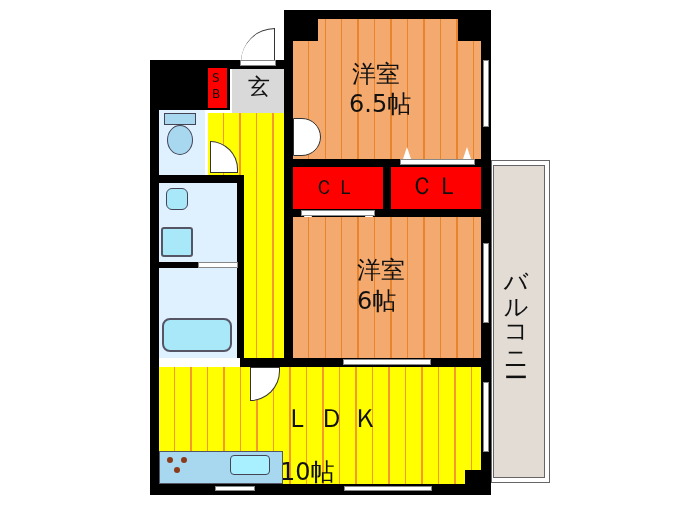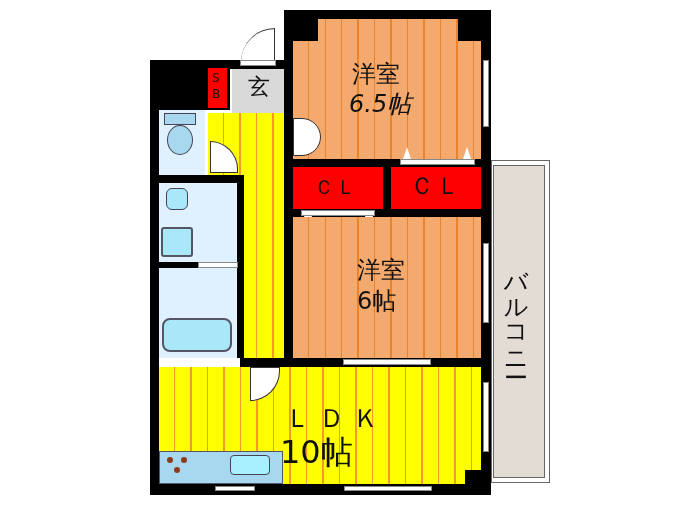--- a/index.html
+++ b/index.html
@@ -23,21 +23,21 @@
 <div class="wall" style="left:284px;top:10px;width:206px;height:9px;"></div>
 <div class="wall" style="left:481px;top:10px;width:10px;height:485px;"></div>
 <div class="wall" style="left:150px;top:484px;width:341px;height:11px;"></div>
 <div class="wall" style="left:284px;top:10px;width:9px;height:350px;"></div>
 <div class="wall" style="left:228px;top:60px;width:65px;height:9px;"></div>
 
 <div class="abs orange" style="left:293px;top:19px;width:188px;height:140px;"></div>
 <div class="wall" style="left:293px;top:19px;width:25px;height:22px;"></div>
 <div class="wall" style="left:458px;top:19px;width:23px;height:22px;"></div>
 <div class="label" style="left:352px;top:62px;font-size:24px;">洋室</div>
-<div class="label" style="left:349px;top:92px;font-size:24px;font-style:italic;">6.5帖</div>
+<div class="label" style="left:349px;top:92px;font-size:24px;">6.5帖</div>
 
 <div class="wall" style="left:284px;top:159px;width:207px;height:58px;"></div>
 <div class="abs red" style="left:293px;top:167px;width:90px;height:42px;"></div>
 <div class="abs red" style="left:391px;top:167px;width:90px;height:42px;"></div>
 <div class="label" style="left:314px;top:177px;font-size:20px;letter-spacing:2px;">ＣＬ</div>
 <div class="label" style="left:410px;top:174px;font-size:24px;letter-spacing:2px;">ＣＬ</div>
 <div class="win" style="left:400px;top:159px;width:75px;height:6px;"></div>
 <div class="win" style="left:301px;top:210px;width:74px;height:6px;"></div>
 <div class="tri" style="left:403px;top:147px;border-left:4px solid transparent;border-right:4px solid transparent;border-bottom:12px solid #fff;"></div>
 <div class="tri" style="left:463px;top:147px;border-left:4px solid transparent;border-right:4px solid transparent;border-bottom:12px solid #fff;"></div>
@@ -72,21 +72,21 @@
 <div class="abs" style="left:161px;top:227px;width:32px;height:30px;background:#a8e8f8;border:2px solid #556;border-radius:3px;"></div>
 <div class="wall" style="left:150px;top:262px;width:48px;height:6px;"></div>
 <div class="win" style="left:198px;top:262px;width:40px;height:6px;"></div>
 <div class="abs wet" style="left:159px;top:268px;width:78px;height:90px;"></div>
 <div class="abs" style="left:162px;top:318px;width:70px;height:34px;background:#a8e8f8;border:2px solid #556;border-radius:8px;"></div>
 
 <div class="abs yellow" style="left:159px;top:367px;width:322px;height:117px;"></div>
 <div class="wall" style="left:465px;top:470px;width:16px;height:14px;"></div>
 <div class="door" style="left:250px;top:367px;width:30px;height:34px;border-radius:0 0 30px 0;"></div>
 <div class="label" style="left:285px;top:405px;font-size:26px;letter-spacing:8px;">ＬＤＫ</div>
-<div class="label" style="left:280px;top:436px;font-size:32px;">10帖</div>
+<div class="label" style="left:280px;top:460px;font-size:24px;">10帖</div>
 <div class="abs" style="left:159px;top:451px;width:124px;height:33px;background:#a8d8f0;border:1px solid #556;"></div>
 <div class="abs" style="left:167px;top:457px;width:6px;height:6px;background:#8b3a1a;border-radius:50%;"></div>
 <div class="abs" style="left:181px;top:457px;width:6px;height:6px;background:#8b3a1a;border-radius:50%;"></div>
 <div class="abs" style="left:174px;top:467px;width:6px;height:6px;background:#8b3a1a;border-radius:50%;"></div>
 <div class="abs" style="left:230px;top:455px;width:40px;height:20px;background:#a8f0ff;border:1px solid #445;border-radius:4px;"></div>
 <div class="win" style="left:215px;top:486px;width:40px;height:5px;"></div>
 <div class="win" style="left:344px;top:486px;width:88px;height:5px;"></div>
 
 <div class="win" style="left:483px;top:60px;width:6px;height:67px;"></div>
 <div class="win" style="left:483px;top:243px;width:6px;height:80px;"></div>

